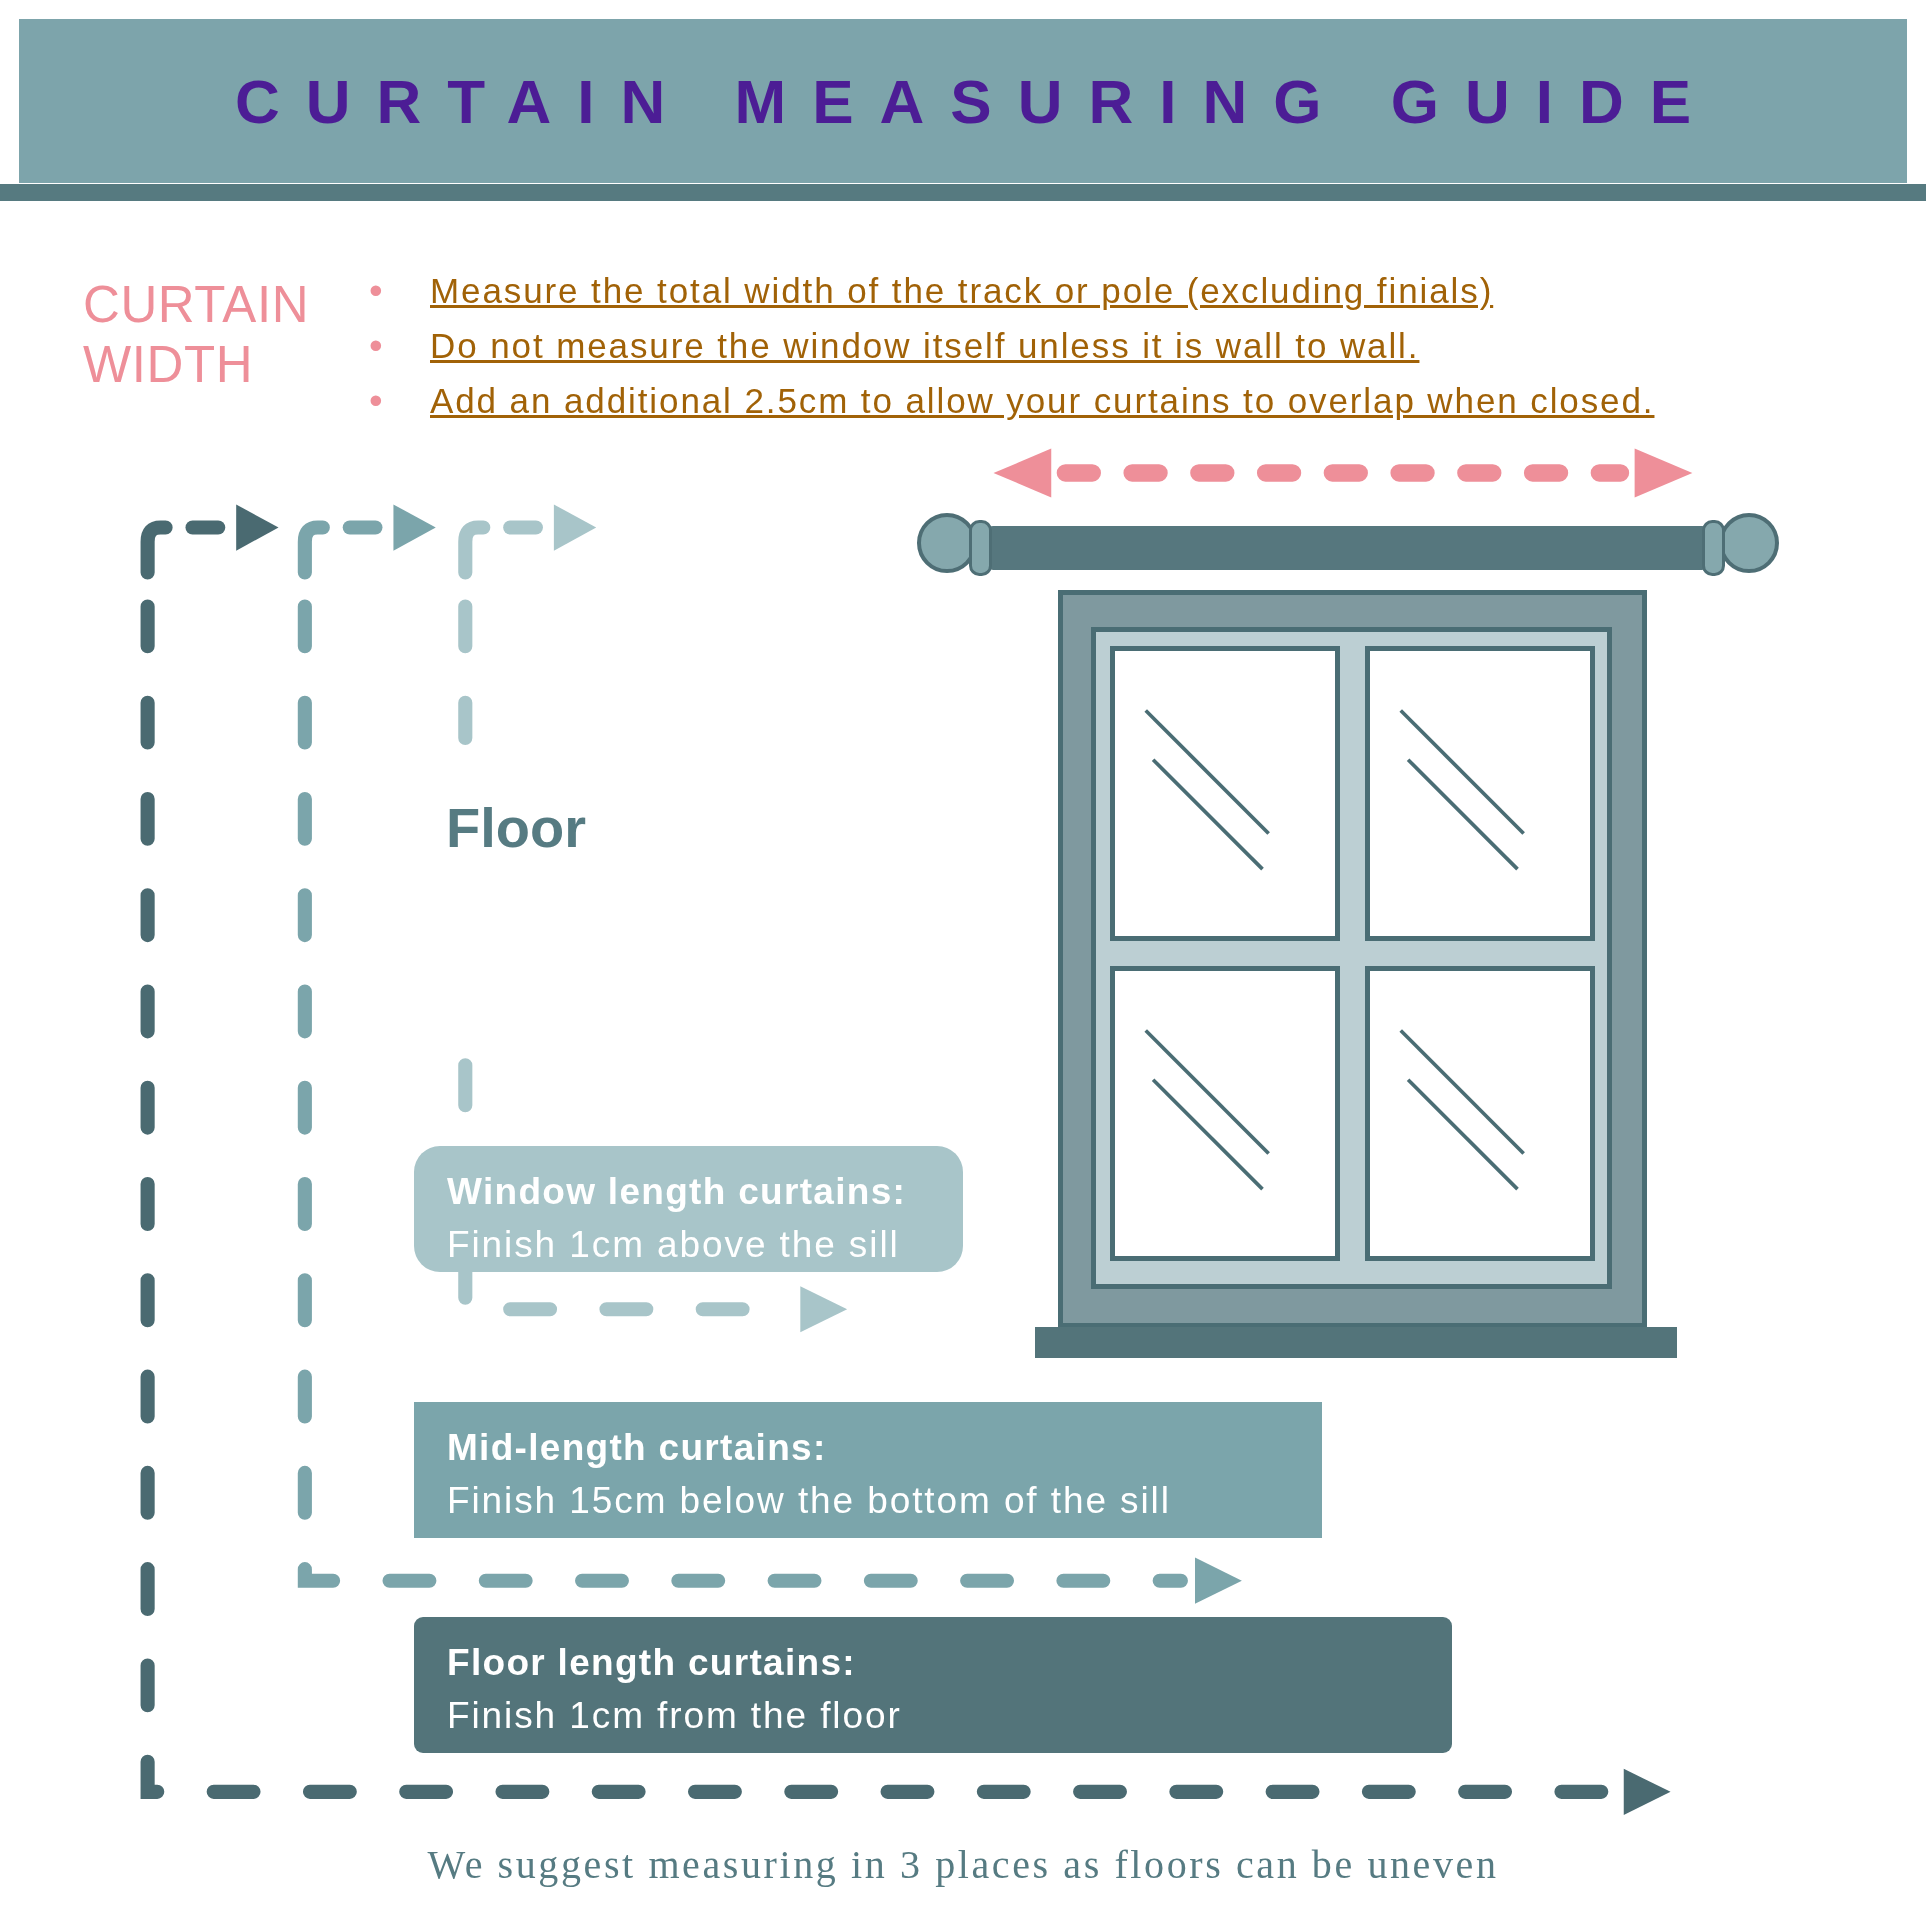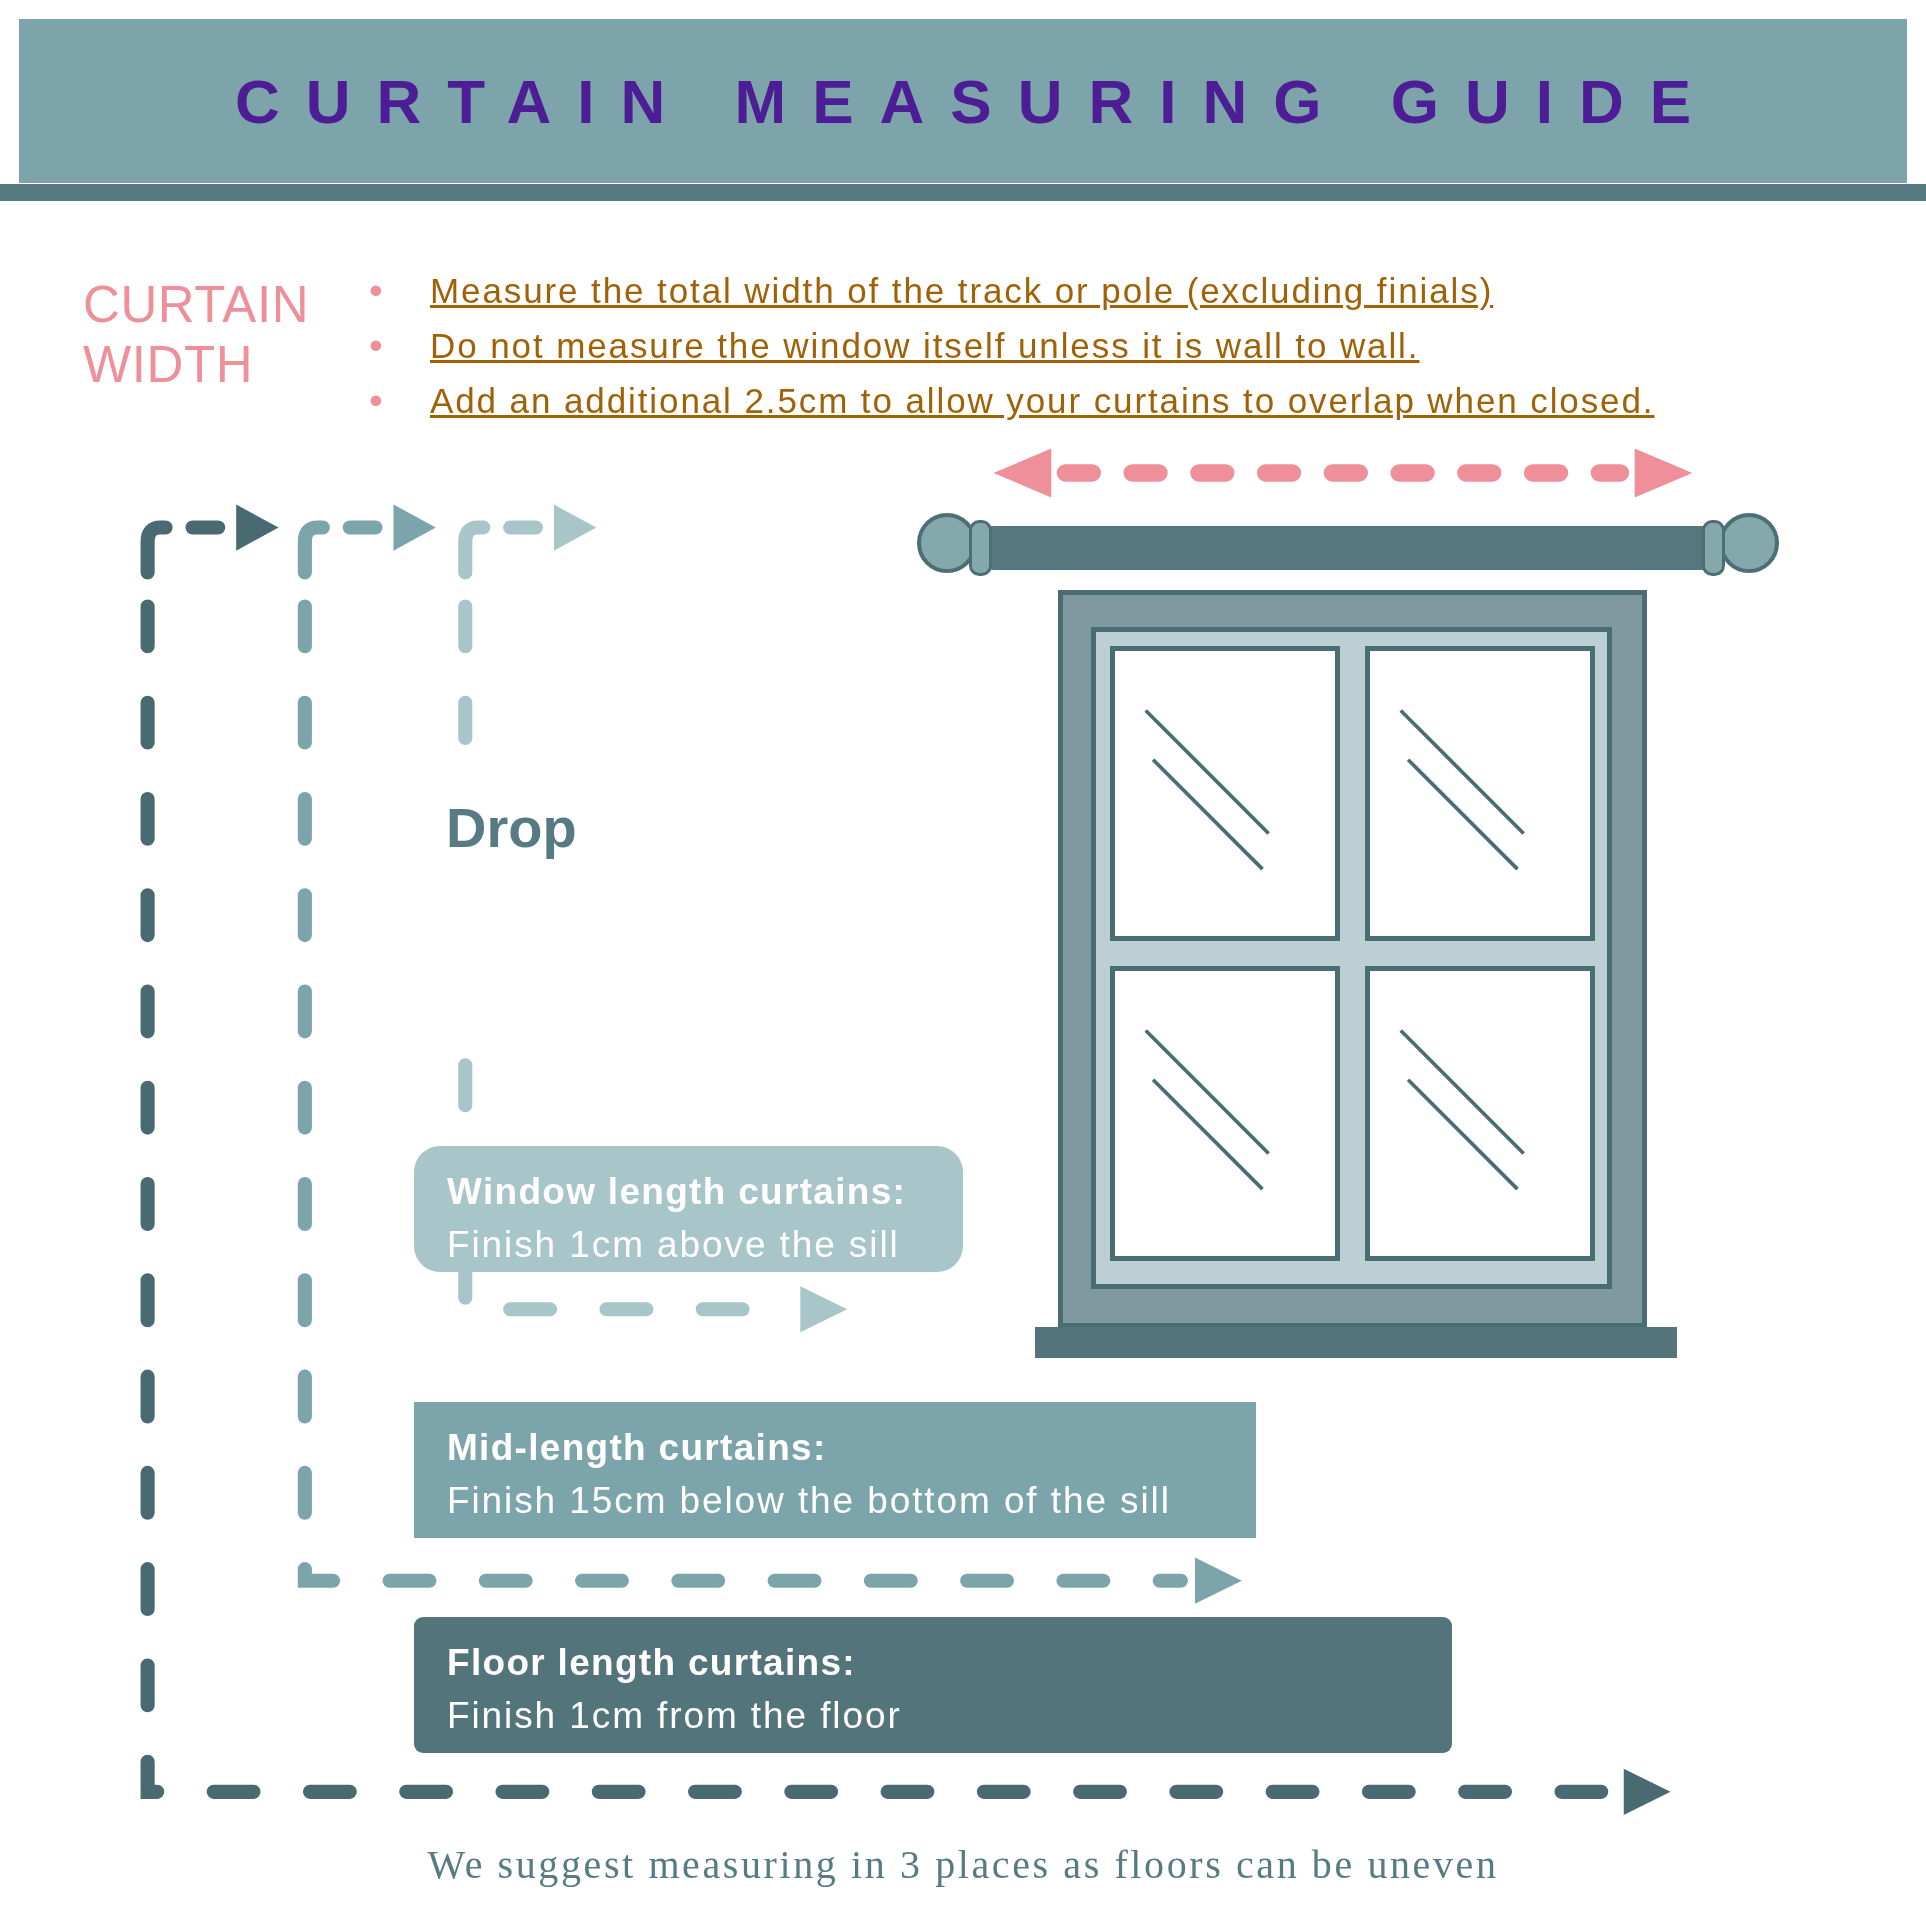--- a/index.html
+++ b/index.html
@@ -78,21 +78,21 @@
   .window-sill{
     position:absolute;left:1035px;top:1327px;width:642px;height:31px;background:#53747a;z-index:3;
   }
   
   .measure-svg{position:absolute;left:0;top:0;width:1926px;height:1926px;z-index:1;}
   
   .label-box{position:absolute;z-index:4;color:#ffffff;padding:19px 0 0 33px;box-sizing:border-box;}
   .label-title{font-size:37px;font-weight:bold;letter-spacing:1.3px;line-height:53px;}
   .label-desc{font-size:37px;font-weight:normal;letter-spacing:1.9px;line-height:53px;}
   .box-window{left:414px;top:1146px;width:549px;height:126px;background:#a8c5c9;border-radius:26px;}
-  .box-mid{left:414px;top:1402px;width:842px;height:136px;background:#7ba5ab;}
+  .box-mid{left:414px;top:1402px;width:908px;height:136px;background:#7ba5ab;}
   .box-floor{left:414px;top:1617px;width:1038px;height:136px;background:#53747a;border-radius:9px;}
   
   .footer-note{
     position:absolute;left:0;top:1841px;width:1926px;text-align:center;
     color:#567b82;font-size:40px;letter-spacing:2.6px;font-family:Liberation Serif, serif;
   }
 </style>
 </head>
 <body>
 
@@ -194,21 +194,21 @@
   </div>
   <div class="pane p4">
     <svg viewBox="0 0 358 460">
       <line x1="50" y1="95" x2="250" y2="295" stroke="#4a6d74" stroke-width="6"></line>
       <line x1="62" y1="175" x2="240" y2="353" stroke="#4a6d74" stroke-width="6"></line>
     </svg>
   </div>
 
   <div class="window-sill"></div>
 
-  <div class="drop-heading">Drop</div>
+  <div class="drop-heading">Floor</div>
 
   <div class="label-box box-window">
     <div class="label-title">Window length curtains:</div>
     <div class="label-desc">Finish 1cm above the sill</div>
   </div>
   <div class="label-box box-mid">
     <div class="label-title">Mid-length curtains:</div>
     <div class="label-desc">Finish 15cm below the bottom of the sill</div>
   </div>
   <div class="label-box box-floor">

